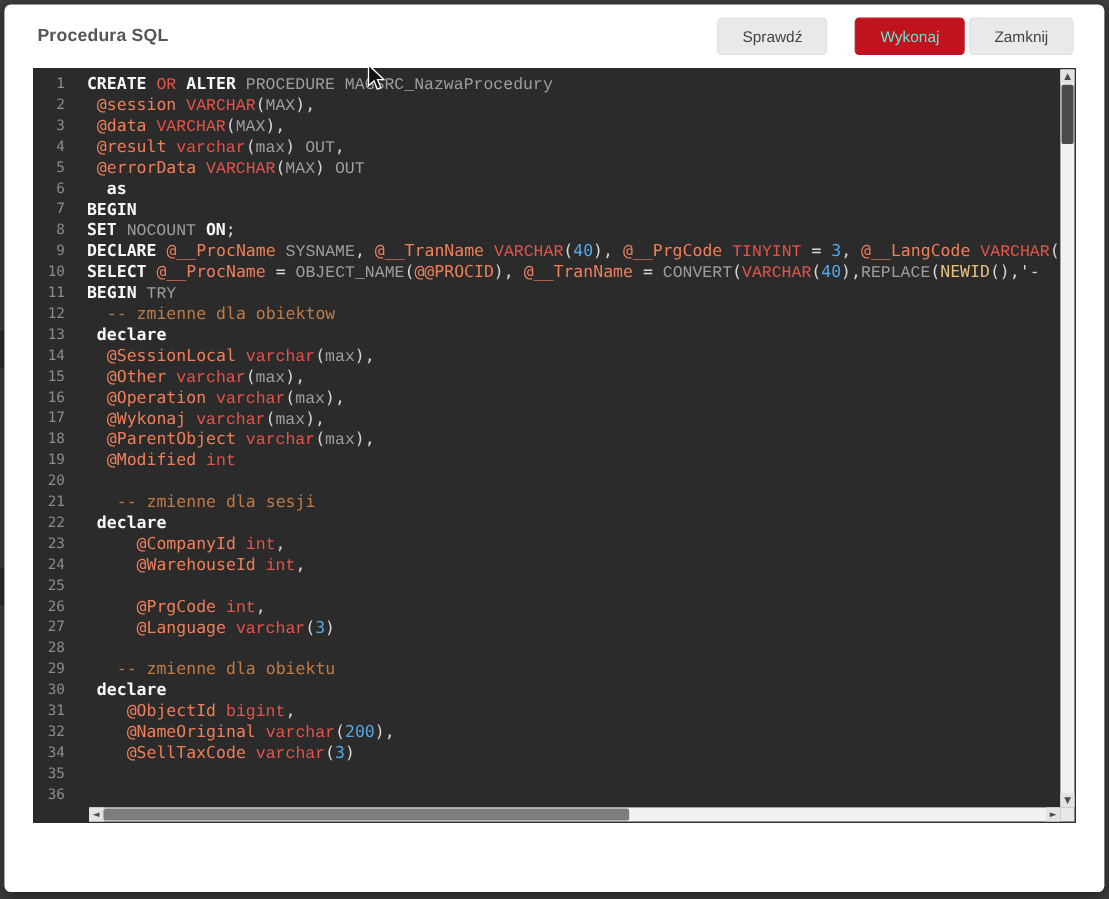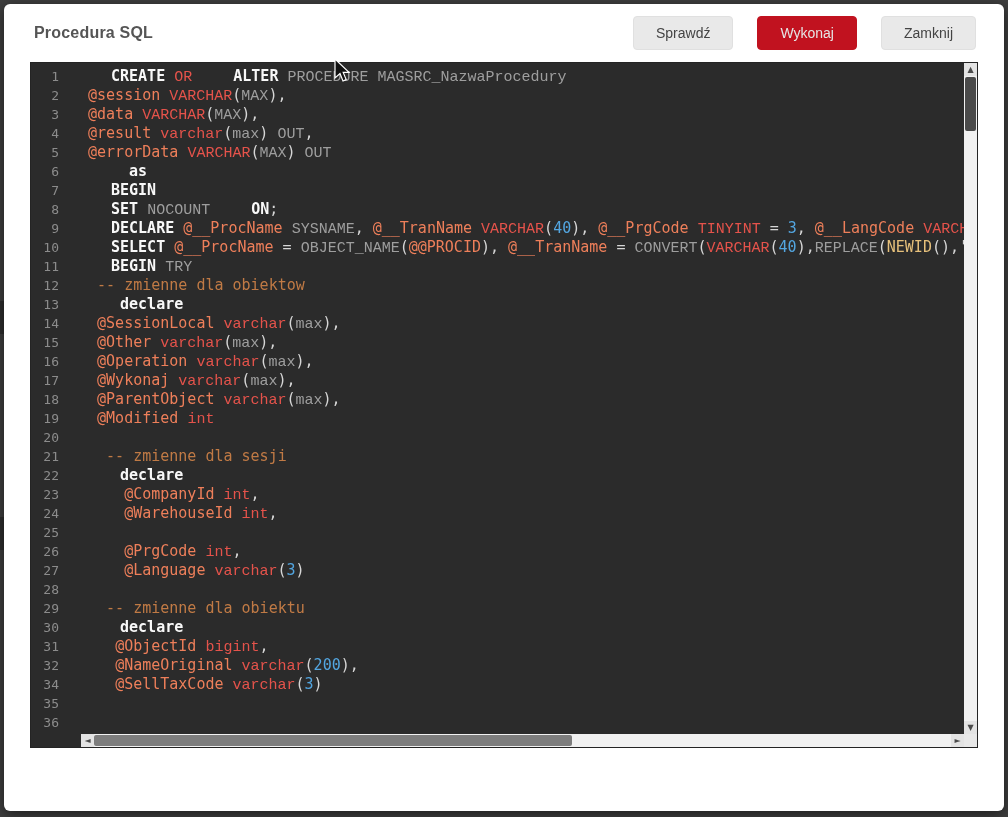--- a/index.html
+++ b/index.html
@@ -30,36 +30,37 @@
     align-items: center;
     justify-content: space-between;
     padding: 0 28px 0 30px;
   }
   .modal-title {
     font-size: 16px;
     font-weight: bold;
     color: #555555;
     letter-spacing: 0.2px;
   }
-  .header-buttons { display: flex; gap: 24px; }
+  .header-buttons { display: flex; gap: 4px; }
   .btn {
     font-family: "Liberation Sans", sans-serif;
     font-size: 14px;
     padding: 8px 22px;
     border-radius: 4px;
     border: 1px solid #e0e0e0;
     background: var(--secondary-button, #e9e9e9);
     color: #444444;
     cursor: pointer;
     line-height: 16px;
   }
   .btn.primary {
     background: var(--primary-button, #c1121f);
     border-color: var(--primary-button, #c1121f);
-    color: #e5e5e5;
+    color: #5eead4;
+    margin-left: 21px;
   }
 
   .editor {
     position: relative;
     margin: 0 26px;
     height: 686px;
     flex: none;
     background: var(--editor-bg, #2b2b2b);
     border: 1px solid #242424;
     overflow: hidden;
@@ -84,21 +85,21 @@
     font-family: "DejaVu Sans Mono", monospace;
     font-size: 13px;
     color: var(--line-number, #8c8c8c);
   }
   .code {
     font-family: "DejaVu Sans Mono", monospace;
     font-size: 15px;
     color: var(--plain, #d6d6d6);
     white-space: pre;
   }
-  .tok-k { color: var(--keyword, #f8f8f8); font-weight: bold; margin-left: 32px; }
+  .tok-k { color: var(--keyword, #f8f8f8); font-weight: bold; }
   .tok-b { color: var(--builtin, #9e9e9e); font-family: Liberation Mono, monospace; }
   .tok-v { color: var(--variable, #ee7f5a); }
   .tok-t { color: var(--type, #e5534b); font-family: Liberation Mono, monospace; }
   .tok-n { color: var(--number, #53a6e1); }
   .tok-c { color: var(--comment, #c07a45); }
   .tok-f { color: var(--function, #e6c07b); }
   .tok-p { color: var(--plain, #d6d6d6); }
 
   
   .vscroll {

